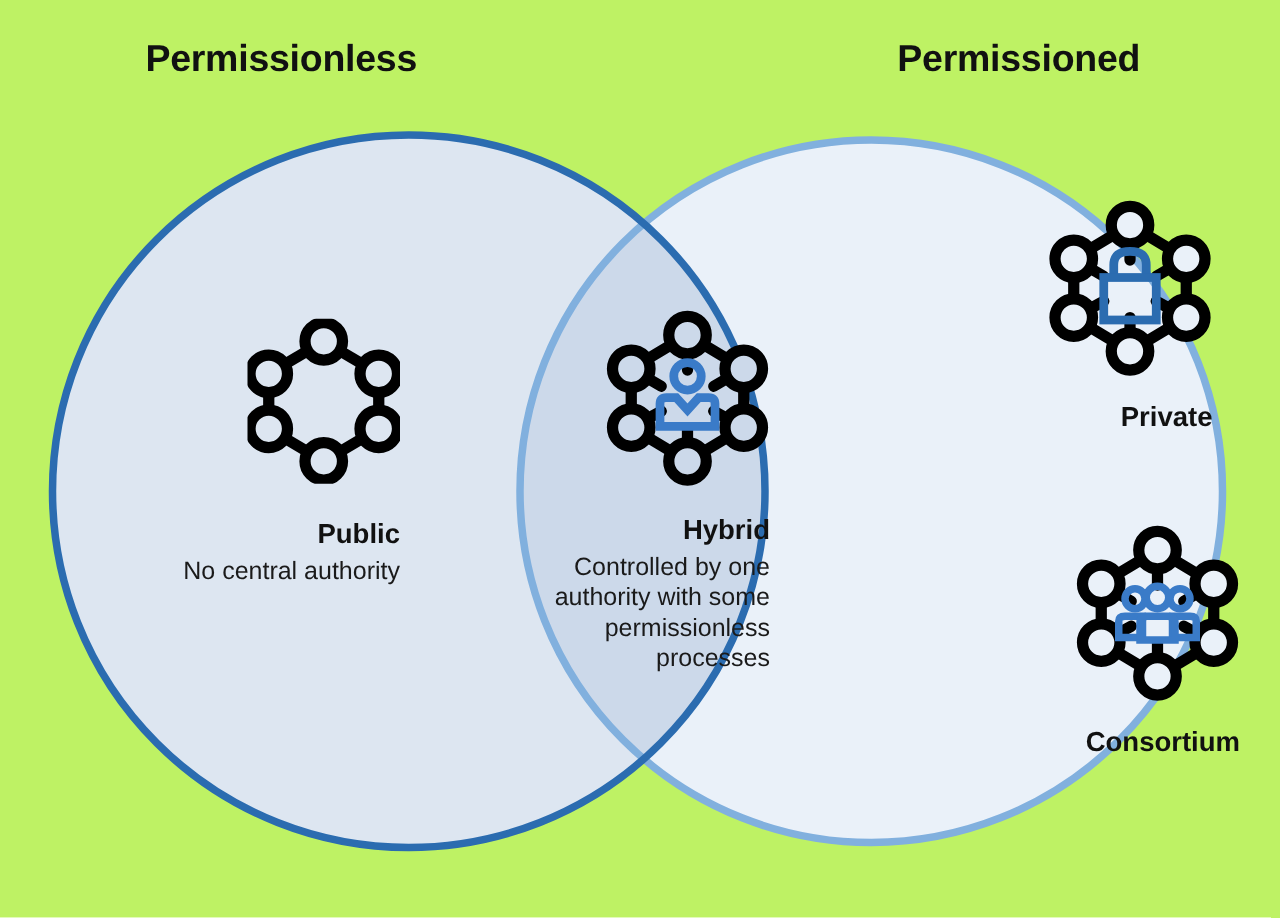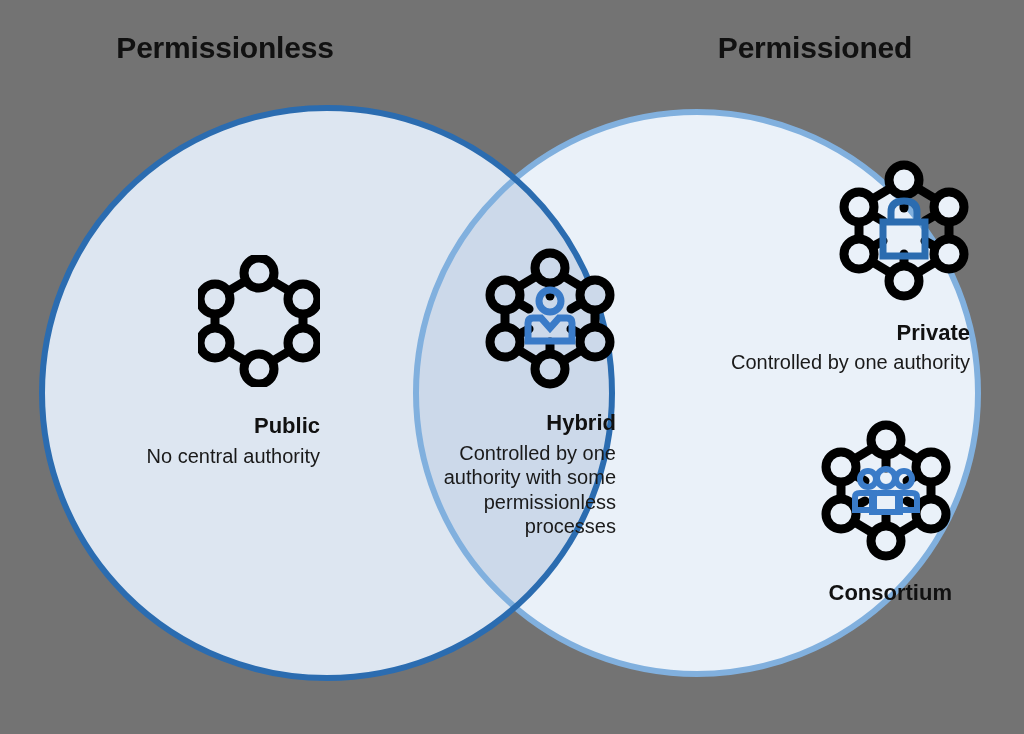--- a/index.html
+++ b/index.html
@@ -4,21 +4,21 @@
 <style>
   html, body {
     margin: 0;
     padding: 0;
     background: #ffffff;
   }
   #canvas {
     position: relative;
     width: 1024px;
     height: 734px;
-    background: #737373;
+    background: #bef264;
     font-family: "Liberation Sans", sans-serif;
     overflow: hidden;
   }
 
   
   #venn-svg {
     position: absolute;
     left: 0;
     top: 0;
     width: 1024px;
@@ -67,21 +67,21 @@
   #group-public .group-desc  { margin-top: 5px; }
 
   #group-hybrid     { left: 408px; top: 248px; width: 208px; }
   #group-hybrid .group-title { margin-top: 16px; }
   #group-hybrid .group-desc  { margin-top: 5px; }
 
   #group-private    { left: 650px; top: 160px; width: 320px; }
   #group-private .group-title { margin-top: 14px; }
   #group-private .group-desc  { margin-top: 4px; }
 
-  #group-consortium { left: 612px; top: 420px; width: 340px; }
+  #group-consortium { left: 652px; top: 420px; width: 340px; }
   #group-consortium .group-title { margin-top: 14px; }
   #group-consortium .group-desc  { margin-top: 4px; }
 </style>
 </head>
 <body>
 
 <div id="canvas">
 
   <svg id="venn-svg" viewBox="0 0 1024 734">
     <defs>
@@ -190,21 +190,20 @@
           <circle cx="66" cy="121" r="15"></circle>
         </g>
 
         <g stroke="#2B6CB0" stroke-width="7" fill="none">
           <path d="M53 62 L53 52 Q53 41 66 41 Q79 41 79 52 L79 62"></path>
           <rect x="45" y="62" width="42" height="34"></rect>
         </g>
       </svg>
     </span>
     <span class="group-title">Private</span>
-    <span class="group-desc">Controlled by one authority</span>
   </div>
 
   <div class="group" id="group-consortium">
     <span class="icon-wrap">
       <svg width="132" height="142" viewBox="0 0 132 142">
         <g stroke="#000000" stroke-width="9" fill="#EAF1F9" stroke-linecap="round">
           <line x1="66" y1="20" x2="21" y2="47"></line>
           <line x1="66" y1="20" x2="111" y2="47"></line>
           <line x1="21" y1="47" x2="21" y2="94"></line>
           <line x1="111" y1="47" x2="111" y2="94"></line>

